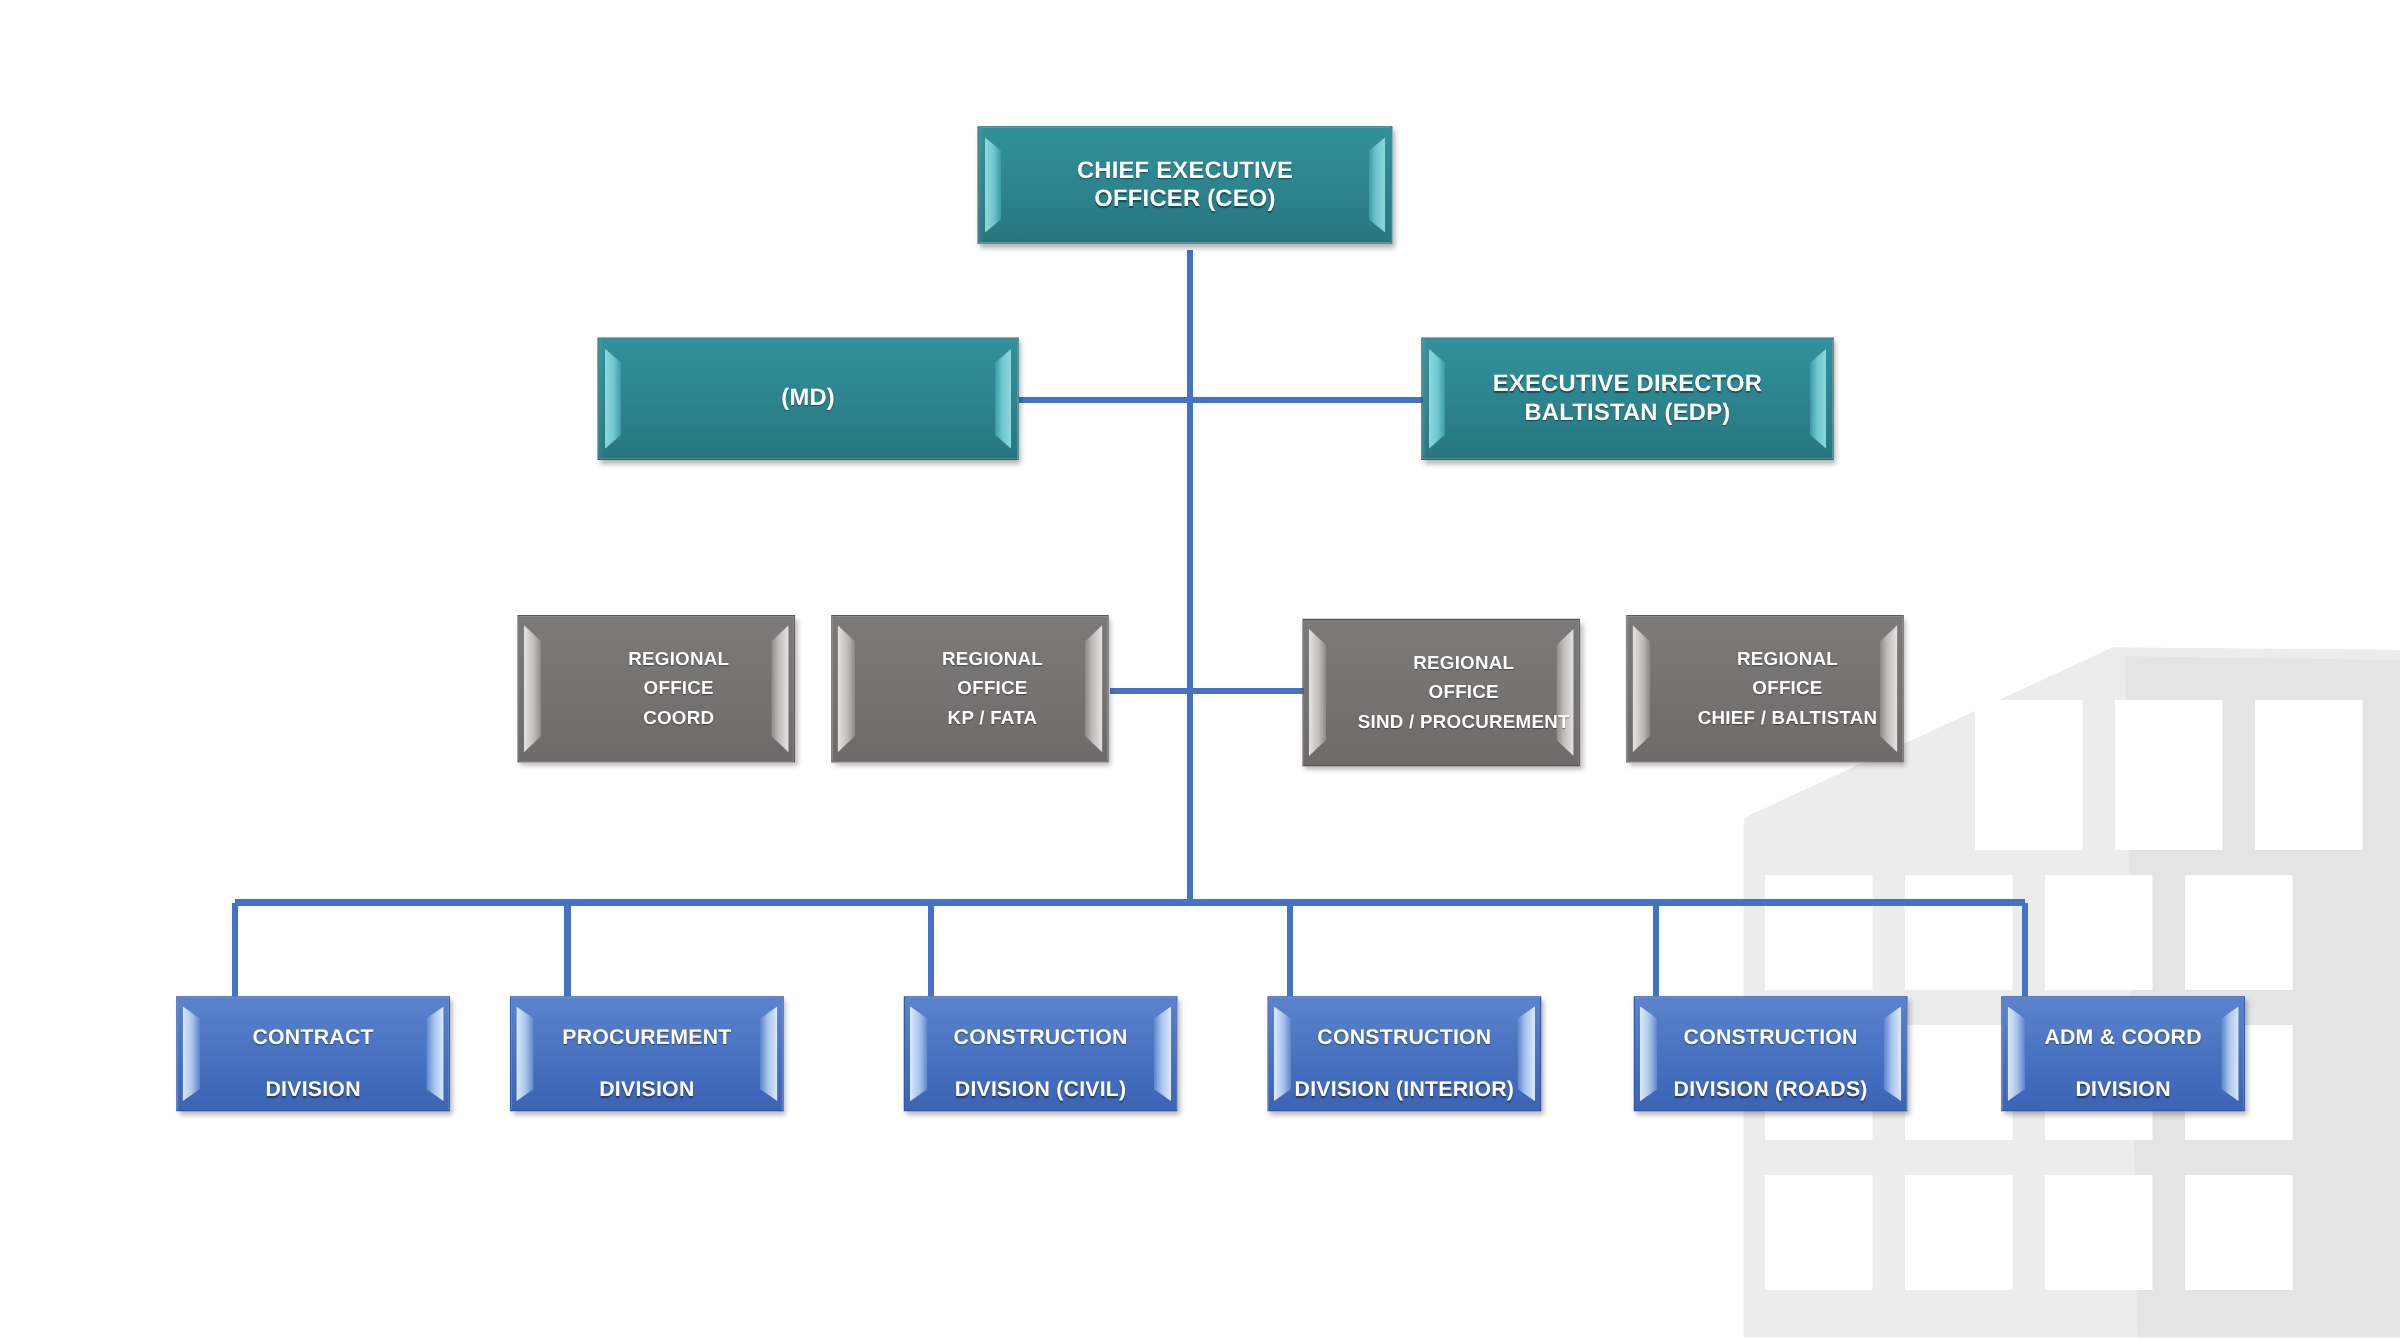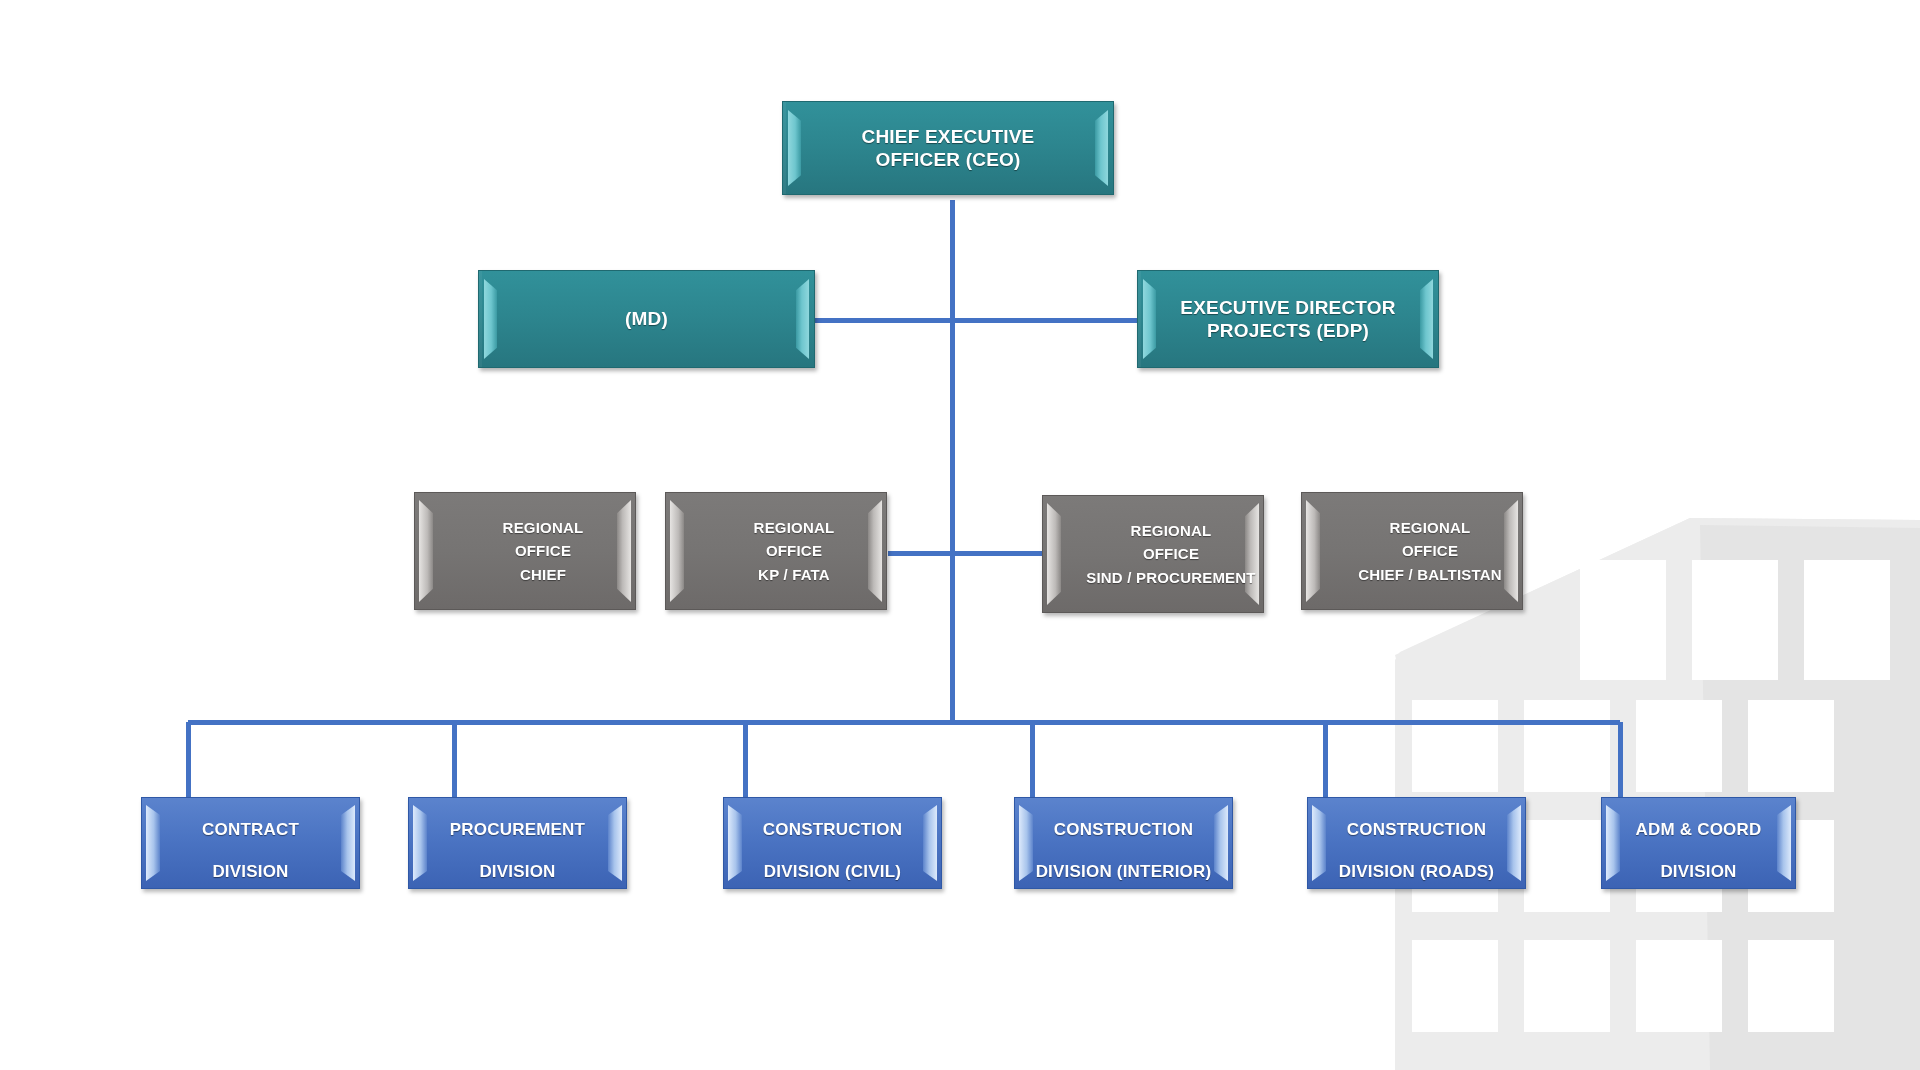--- a/index.html
+++ b/index.html
@@ -201,29 +201,29 @@
 
   <div class="node teal" style="left:782px; top:101px; width:332px; height:94px;">
     <span class="lbl">CHIEF EXECUTIVE</span>
     <span class="lbl">OFFICER (CEO)</span>
   </div>
 
   <div class="node teal" style="left:478px; top:270px; width:337px; height:98px;">
     <span class="lbl">(MD)</span>
   </div>
 
-  <div class="node teal" style="left:1137px; top:270px; width:302px; height:98px;">
+  <div class="node teal" style="left:1137px; top:270px; width:330px; height:98px;">
     <span class="lbl">EXECUTIVE DIRECTOR</span>
-    <span class="lbl">PROJECTS (EDP)</span>
+    <span class="lbl">BALTISTAN (EDP)</span>
   </div>
 
   <div class="node gray" style="left:414px; top:492px; width:222px; height:118px;">
     <span class="lbl">REGIONAL</span>
     <span class="lbl">OFFICE</span>
-    <span class="lbl">CHIEF</span>
+    <span class="lbl">COORD</span>
   </div>
 
   <div class="node gray" style="left:665px; top:492px; width:222px; height:118px;">
     <span class="lbl">REGIONAL</span>
     <span class="lbl">OFFICE</span>
     <span class="lbl">KP / FATA</span>
   </div>
 
   <div class="node gray" style="left:1042px; top:495px; width:222px; height:118px;">
     <span class="lbl">REGIONAL</span>

